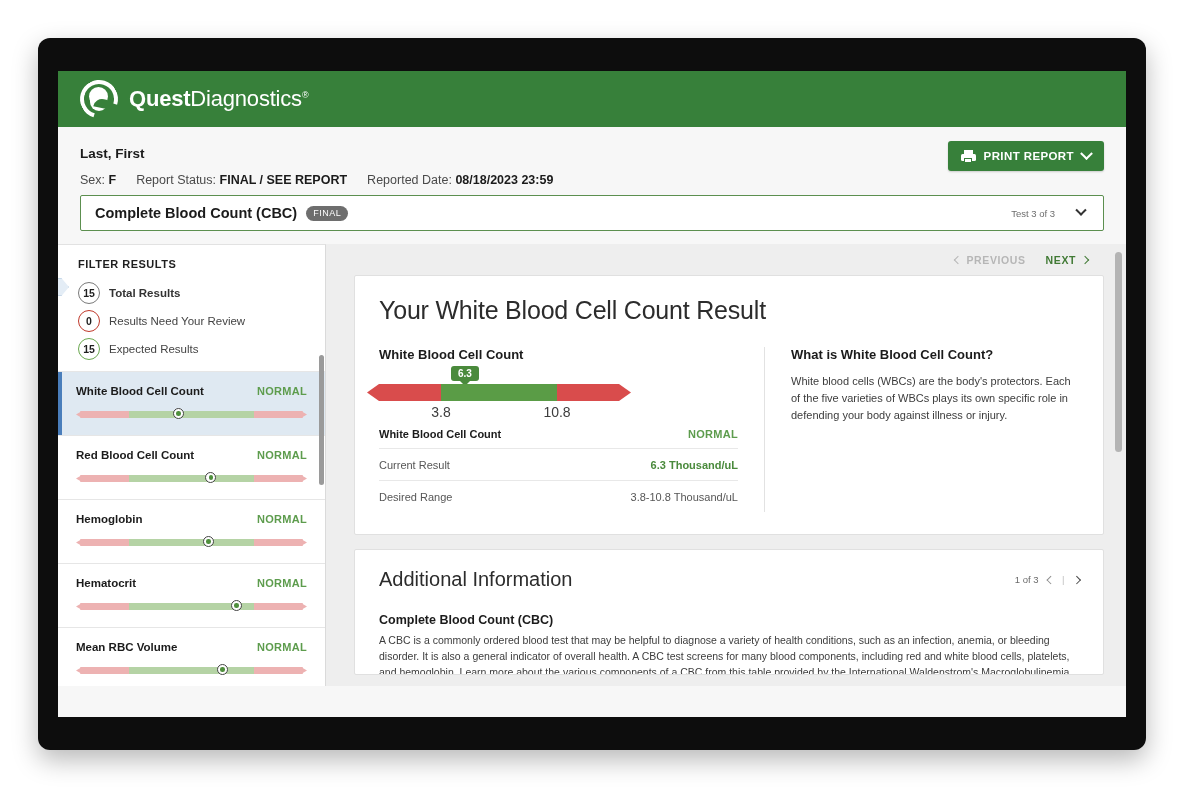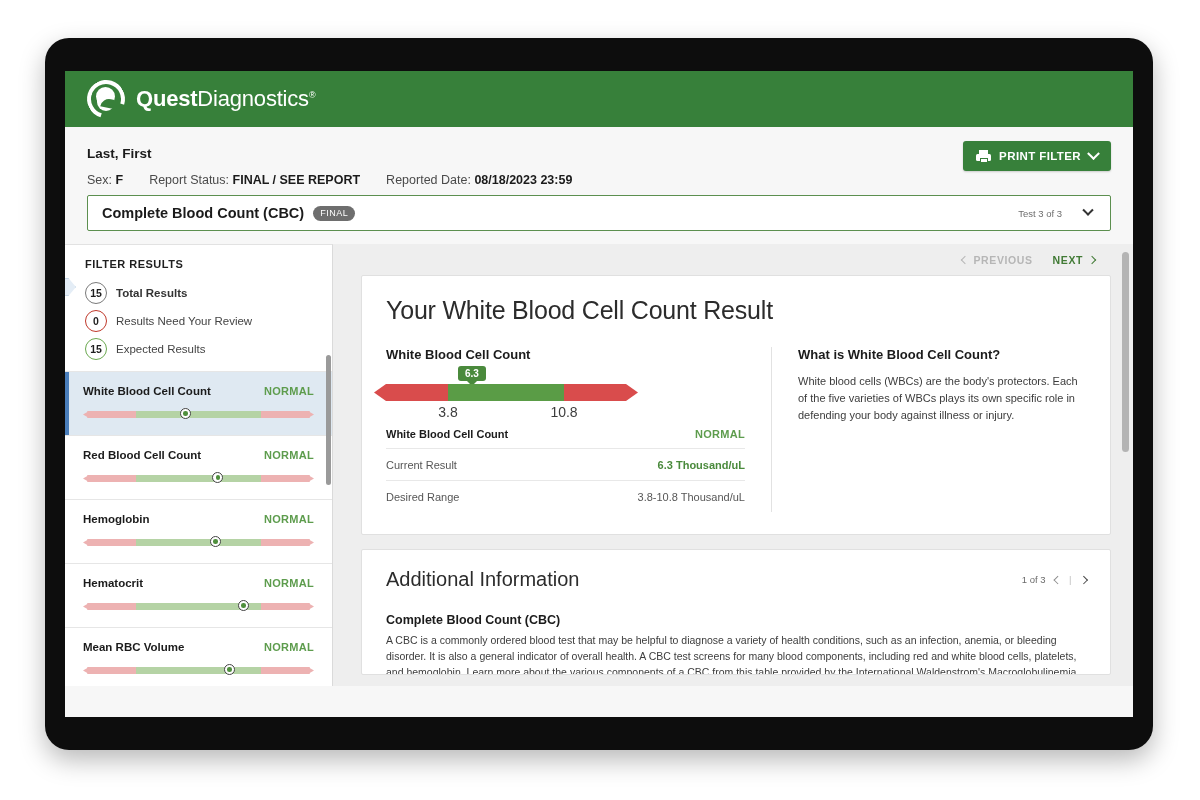--- a/index.html
+++ b/index.html
@@ -6,24 +6,24 @@
   html, body {
     width: 1200px; height: 800px;
     background: #ffffff;
     font-family: "Liberation Sans", sans-serif;
     overflow: hidden;
   }
 
   
   #tablet-frame {
     position: absolute;
-    left: 45px; top: 38px;
+    left: 38px; top: 38px;
     width: 1108px; height: 712px;
     background: #0d0d0d;
-    border-radius: 24px;
+    border-radius: 12px;
     box-shadow: 0 10px 26px rgba(0,0,0,.28);
   }
   #screen {
     position: absolute;
     left: 20px; top: 33px;
     width: 1068px; height: 646px;
     background: #f7f7f7;
     overflow: hidden;
   }
 
@@ -71,21 +71,21 @@
   
   #patient-header {
     background: #f7f7f7;
     padding: 19px 22px 0 22px;
     position: relative;
   }
   #patient-name { font-size: 13.5px; font-weight: bold; color: #1b1b1b; }
   #meta-row {
     margin-top: 12px;
     font-size: 12.5px; color: #4a4a4a;
-    display: flex; gap: 26px;
+    display: flex; gap: 20px;
   }
   #meta-row b { color: #1b1b1b; }
   #available-tests {
     margin-top: 14px;
     font-size: 13.5px; font-weight: bold; color: #1b1b1b;
   }
   #print-report-button {
     position: absolute; right: 22px; top: 14px;
     background: #37803a; color: #fff;
     border: none; border-radius: 3px;
@@ -329,21 +329,21 @@
           <b>08/18/2023 23:59</b>
         </div>
       </div>
 
       <button id="print-report-button">
         <span class="printer-icon">
           <span class="body"></span>
             <span class="top"></span>
             <span class="out"></span>
         </span>
-        <span>PRINT FILTER</span>
+        <span>PRINT REPORT</span>
         <span class="chev-down"></span>
       </button>
     </div>
 
     <div id="test-selector">
       <span id="test-name">Complete Blood Count (CBC)</span>
       <span id="test-status-badge">FINAL</span>
       <span id="test-counter">Test 3 of 3</span>
       <span class="chev-down-dark"></span>
     </div>

